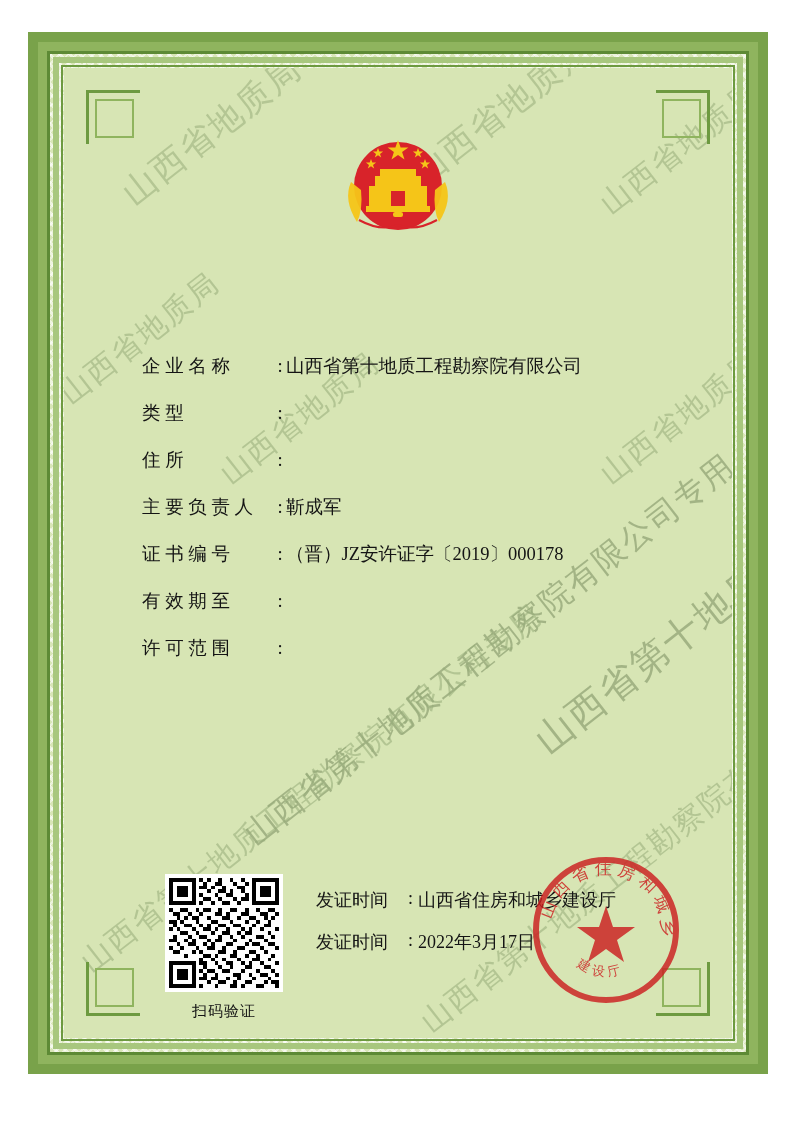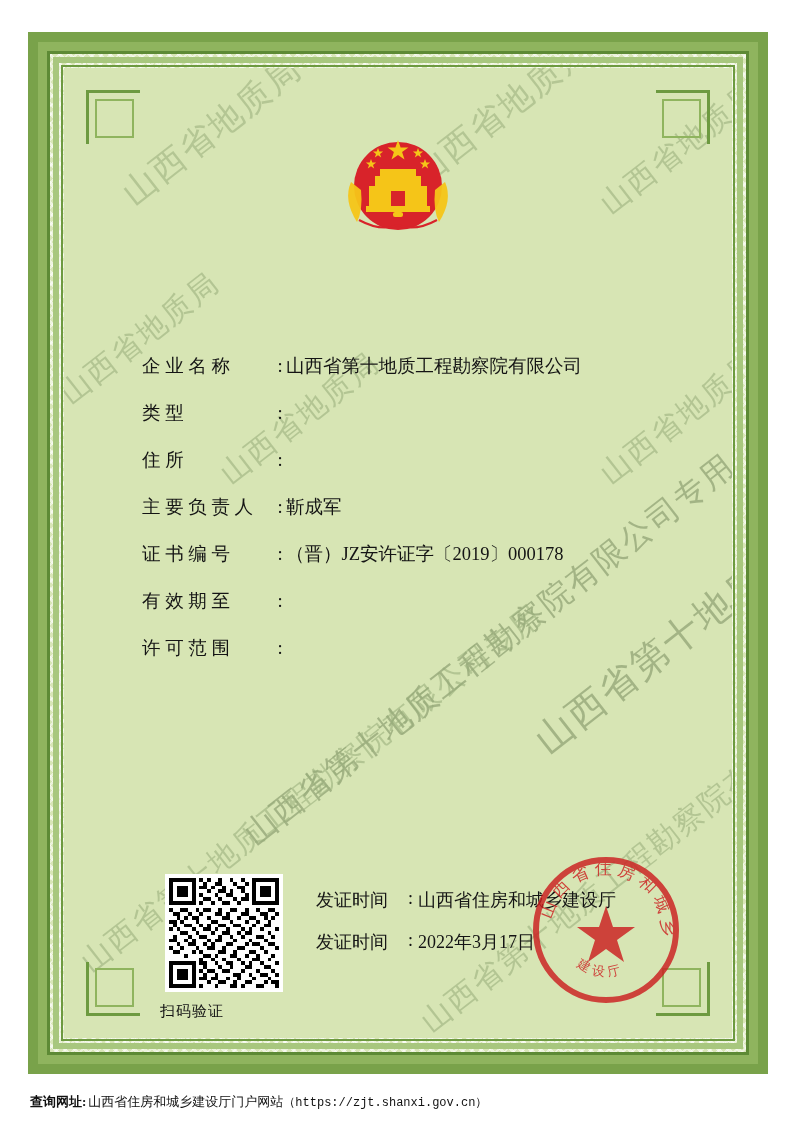--- a/index.html
+++ b/index.html
@@ -178,20 +178,21 @@
     flex: 1;
     word-break: break-all;
   }
 
   
   .qr-block {
     position: absolute;
     left: 96px;
     top: 806px;
     width: 128px;
+    text-align: center;
   }
   .qr {
     width: 110px;
     height: 110px;
     margin: 0 auto;
     background: #ffffff;
     padding: 4px;
     box-sizing: content-box;
   }
   .qr-caption {
@@ -584,18 +585,13 @@
           </text>
           <text font-family="'Liberation Serif', serif" font-size="13" fill="#cc1f20" letter-spacing="4">
             <textPath href="#sealBottom" startOffset="28%">建设厅</textPath>
           </text>
         </svg>
       </div>
 
     </div>
   </div>
 
-  <div class="footer">
-    <span class="footer-label">查询网址:</span>
-    <span class="footer-text">山西省住房和城乡建设厅门户网站</span>
-    <span class="footer-url">（https://zjt.shanxi.gov.cn）</span>
-  </div>
 </div>
 
 </body></html>

